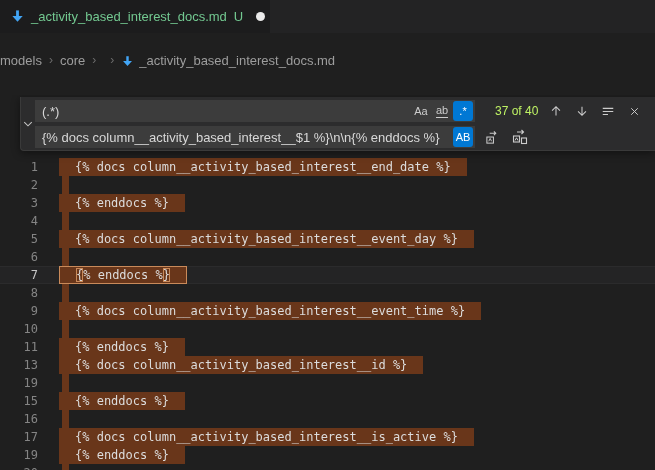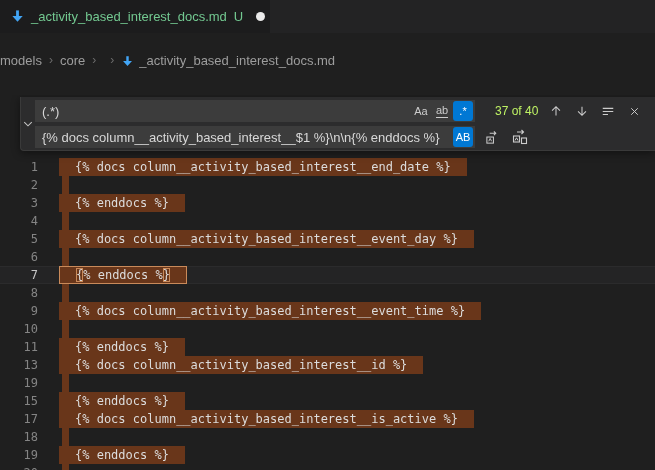--- a/index.html
+++ b/index.html
@@ -194,19 +194,19 @@
         <div class="line"><span class="ln">5</span><span class="content"><span class="match">{% docs column__activity_based_interest__event_day %}</span></span></div>
         <div class="line"><span class="ln">6</span><span class="content"><span class="match sliver"></span></span></div>
         <div class="line current"><span class="ln">7</span><span class="content"><span class="match currentmatch"><span class="brace">{</span>% enddocs %<span class="brace">}</span></span></span></div>
         <div class="line"><span class="ln">8</span><span class="content"><span class="match sliver"></span></span></div>
         <div class="line"><span class="ln">9</span><span class="content"><span class="match">{% docs column__activity_based_interest__event_time %}</span></span></div>
         <div class="line"><span class="ln">10</span><span class="content"><span class="match sliver"></span></span></div>
         <div class="line"><span class="ln">11</span><span class="content"><span class="match">{% enddocs %}</span></span></div>
         <div class="line"><span class="ln">13</span><span class="content"><span class="match">{% docs column__activity_based_interest__id %}</span></span></div>
         <div class="line"><span class="ln">19</span><span class="content"><span class="match sliver"></span></span></div>
         <div class="line"><span class="ln">15</span><span class="content"><span class="match">{% enddocs %}</span></span></div>
+        <div class="line"><span class="ln">16</span><span class="content"><span class="match sliver"></span></span></div>
         <div class="line"><span class="ln">17</span><span class="content"><span class="match">{% docs column__activity_based_interest__is_active %}</span></span></div>
-        <div class="line"><span class="ln">18</span><span class="content"><span class="match sliver"></span></span></div>
         <div class="line"><span class="ln">19</span><span class="content"><span class="match">{% enddocs %}</span></span></div>
         <div class="line"><span class="ln">20</span><span class="content"><span class="match sliver"></span></span></div>
       </div>
   </div>
 </div>
 
 </body></html>

